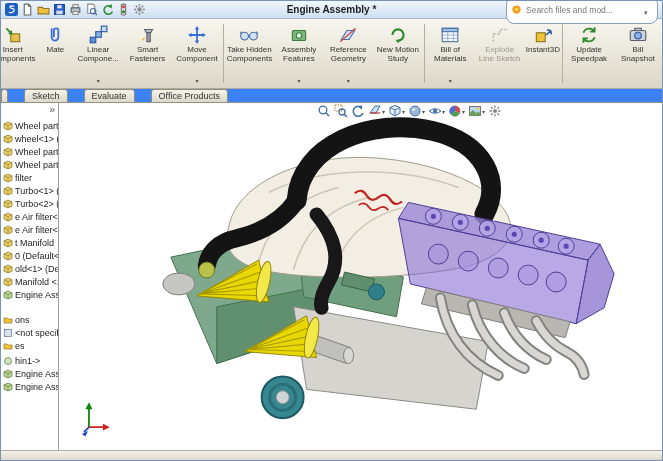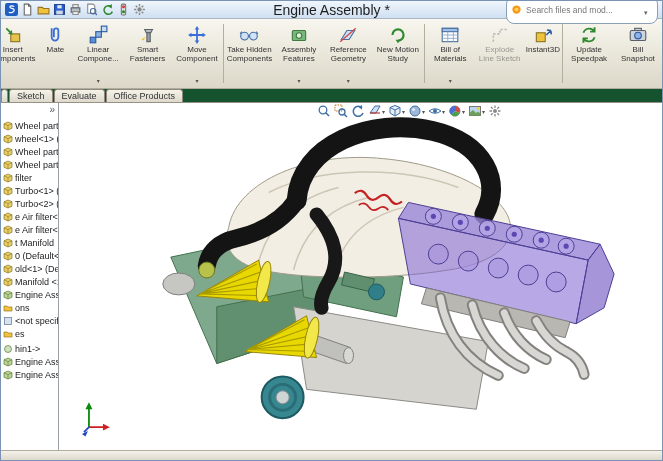--- a/index.html
+++ b/index.html
@@ -6,21 +6,21 @@
   *{box-sizing:border-box;}
   .window{width:663px;height:461px;display:flex;flex-direction:column;position:relative;overflow:hidden;
     background:#fff;border:1px solid #7a93b4;font-family:"Liberation Sans",sans-serif;}
 
   
   .titlebar{height:18px;flex:0 0 18px;display:flex;align-items:center;gap:2px;
     background:linear-gradient(#f0f6fc,#cfe0f2);border-bottom:1px solid #a8b6c6;padding:1px 4px;position:relative;}
   .menu-icons{display:flex;gap:3px;align-items:center;z-index:2;}
   .mi{width:13px;height:13px;display:flex;}
   .mi svg{width:13px;height:13px;}
-  .title-text{position:absolute;left:0;right:0;text-align:center;font-size:14px;color:#1d1d1d;pointer-events:none;}
+  .title-text{position:absolute;left:0;right:0;text-align:center;font-size:10px;color:#1d1d1d;pointer-events:none;font-weight:bold;}
   .searchbox{margin-left:auto;display:flex;align-items:center;gap:2px;background:#fff;border:1px solid #8aa0b8;
     border-radius:8px;height:28px;width:152px;padding:0 4px;z-index:2;}
   .searchbox input{border:none;outline:none;background:transparent;font-size:8.5px;width:118px;color:#555;font-family:inherit;}
   .searchbox input::placeholder{color:#777;}
   .search-dd::after{content:"▾";font-size:7px;color:#666;}
 
   
   .cmdbar{height:70px;flex:0 0 70px;display:flex;align-items:stretch;overflow:hidden;
     background:linear-gradient(#f8f6ef,#dcd7c7);border-bottom:1px solid #b0ab9c;padding:2px 0;}
   .cmdbtn{display:flex;flex-direction:column;align-items:center;padding:3px 2px 1px;min-width:36px;max-width:50px;
@@ -28,21 +28,21 @@
   .cmdbtn.clipped{margin-left:-13px;}
   .cmdbtn.disabled{opacity:.45;}
   .cmd-icon{width:20px;height:20px;margin-bottom:1px;flex:0 0 20px;}
   .cmd-icon svg{width:20px;height:20px;}
   .cmd-label{max-width:48px;}
   .arrow::before{content:"▾";font-size:6px;color:#555;}
   .cmdbtn .arrow{margin-top:auto;line-height:6px;}
   .sep{width:1px;background:#b3ae9e;margin:3px 1px;flex:0 0 1px;}
 
   
-  .tabrow{height:14px;flex:0 0 14px;background:#14532d;border-bottom:1px solid #979284;display:flex;align-items:flex-end;gap:1px;}
+  .tabrow{height:14px;flex:0 0 14px;background:#3b82f6;border-bottom:1px solid #979284;display:flex;align-items:flex-end;gap:16px;}
   .tab{font-size:9px;padding:0 7px;height:13px;line-height:12px;color:#333;background:linear-gradient(#f5f2e9,#ddd9cc);
     border:1px solid #8f8a7c;border-bottom:none;border-radius:3px 3px 0 0;white-space:nowrap;overflow:hidden;}
   .tab.stub{width:7px;padding:0;}
 
   
   .main{flex:1;display:flex;min-height:0;overflow:hidden;}
   .tree{width:58px;flex:0 0 58px;border-right:1px solid #9aa0a6;background:#fff;position:relative;
     font-size:9px;overflow:hidden;padding-top:16px;}
   .flyout{position:absolute;top:1px;right:3px;font-size:10px;color:#555;}
   .tree-item{display:flex;align-items:center;height:13px;gap:2px;padding-left:2px;white-space:nowrap;color:#1d1d1d;overflow:hidden;}
@@ -389,21 +389,21 @@
         </div>
       <div class="tree-item">
           <span class="tree-icon">
             <svg viewBox="0 0 10 10">
               <path d="M5 1 L9 2.8 V7.2 L5 9 L1 7.2 V2.8 Z" fill="#bcd39a" stroke="#5a7a30" stroke-width="0.7"></path>
               <path d="M1 2.8 L5 4.6 L9 2.8 M5 4.6 V9" fill="none" stroke="#5a7a30" stroke-width="0.6"></path>
             </svg>
           </span>
           <span class="tree-label">Engine Assembl</span>
         </div>
-      <div class="tree-item" style="">
+      <div class="tree-item" style="margin-top:12px;">
           <span class="tree-icon">
             <svg viewBox="0 0 10 10">
               <path d="M1 3 h3 l1 1 h4 v4 h-8 z" fill="#f0c33c" stroke="#9a7420" stroke-width="0.7"></path>
             </svg>
           </span>
           <span class="tree-label">ons</span>
         </div>
       <div class="tree-item">
           <span class="tree-icon">
             <svg viewBox="0 0 10 10">

